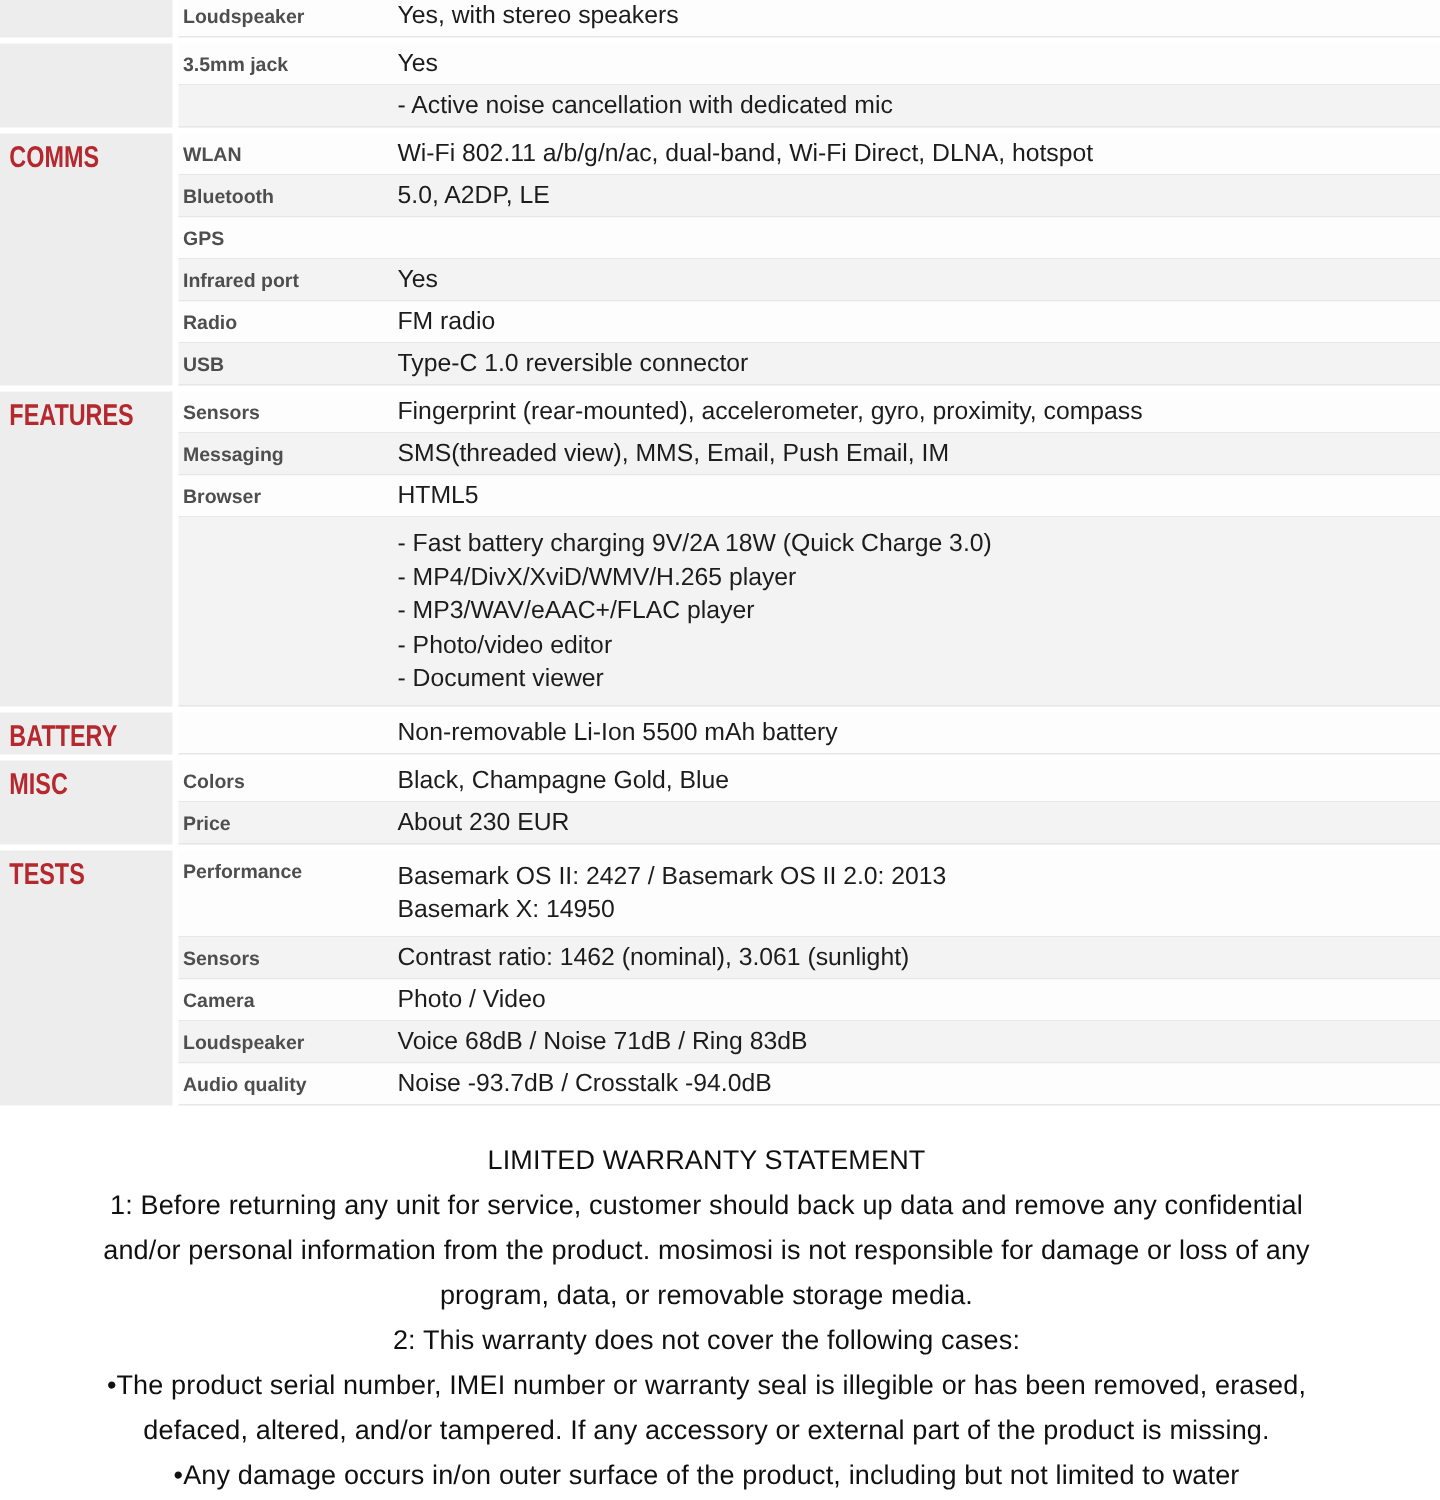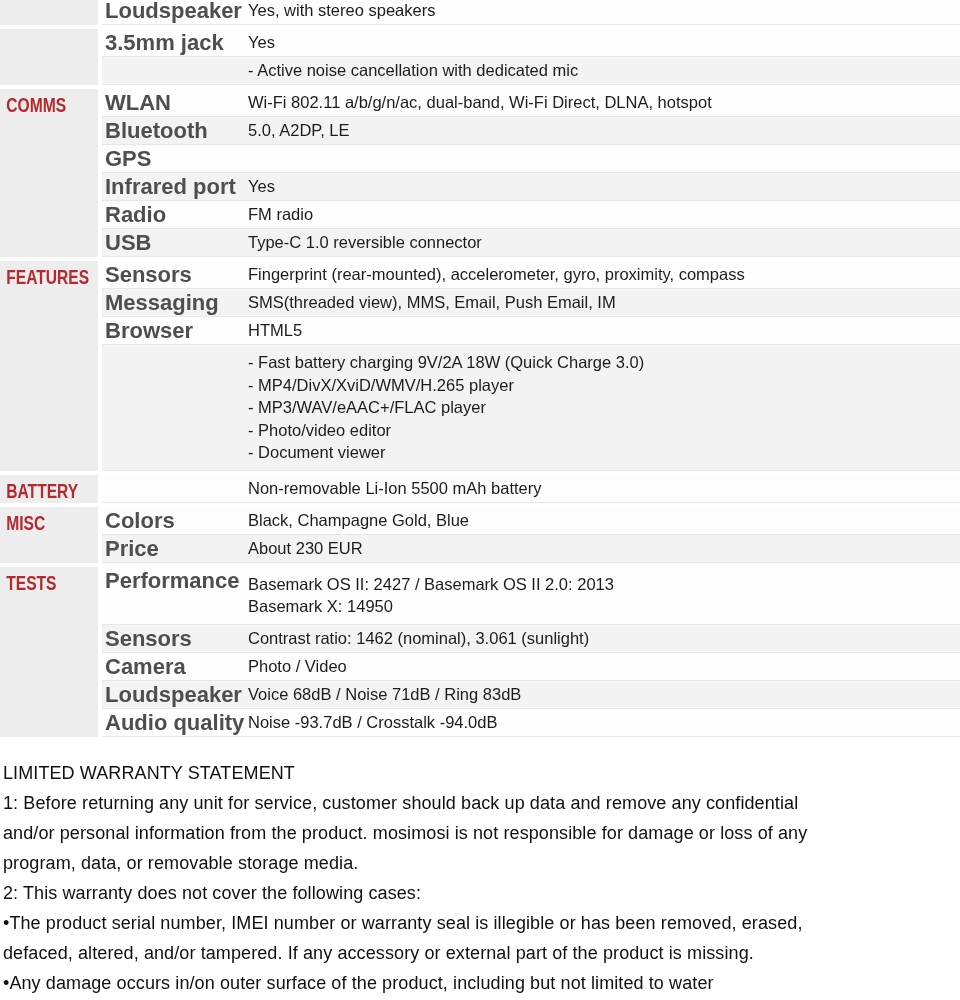--- a/index.html
+++ b/index.html
@@ -4,49 +4,49 @@
 <style>
   * { box-sizing: border-box; }
   html, body { margin: 0; padding: 0; }
   body {
     width: 960px; height: 1000px; overflow: hidden;
     background: #ffffff;
     font-family: "Liberation Sans", sans-serif;
   }
   .spec-table { width: 960px; }
   .section { display: flex; margin-bottom: 4px; align-items: stretch; }
-  .cat-cell { width: 98px; flex: none; background: #ededed; margin-right: 4px; }
+  .cat-cell { width: 115px; flex: none; background: #ededed; margin-right: 4px; }
   .cat-label {
     display: inline-block;
     font-weight: bold; font-size: 20px; color: #b4282e;
     transform: scaleX(0.78); transform-origin: 0 0;
     padding: 5px 0 0 8px; white-space: nowrap;
   }
   .rows { flex: 1; display: flex; flex-direction: column; min-width: 0; }
   .row { display: flex; border-bottom: 1px solid #e7e7e7; background: #fdfdfd; }
   .row:nth-child(even) { background: #f3f3f3; }
   .label-cell {
     width: 146px; flex: none;
     padding: 4px 0 4px 3px;
-    font-weight: bold; font-size: 22px; line-height: 19px; color: #4e4e4e;
+    font-weight: bold; font-size: 13px; line-height: 19px; color: #4e4e4e;
   }
   .value-cell {
     flex: 1;
     padding: 4px 12px 4px 0;
     font-size: 16.5px; line-height: 19px; color: #1c1c1c;
     white-space: pre-wrap;
   }
   .row.multiline .value-cell { line-height: 22.5px; padding: 6px 0; }
   .section.partial-top .label-cell, .section.partial-top .value-cell { padding-top: 1px; }
   .warranty {
     margin: 21px 0 0 3px; width: 936px;
     font-size: 18px; line-height: 30px; color: #101010;
     letter-spacing: 0.1px;
   }
-  .warranty-text { white-space: pre-wrap; }
+  .warranty-text { white-space: pre-wrap; text-align: center; }
 </style>
 </head>
 <body>
 
 <div class="spec-table" id="spec-table">
     <div class="section partial-top">
       <div class="cat-cell"></div>
       <div class="rows">
         <div class="row">
           <div class="label-cell">Loudspeaker</div>

